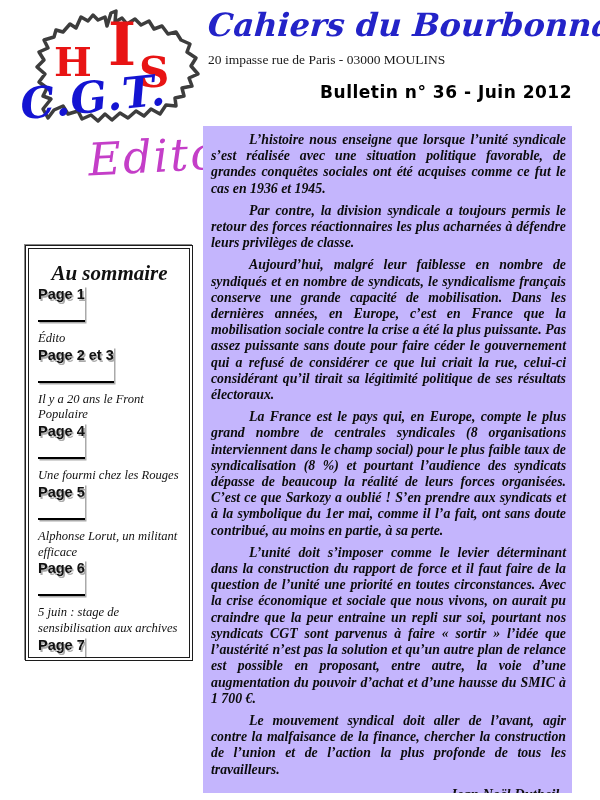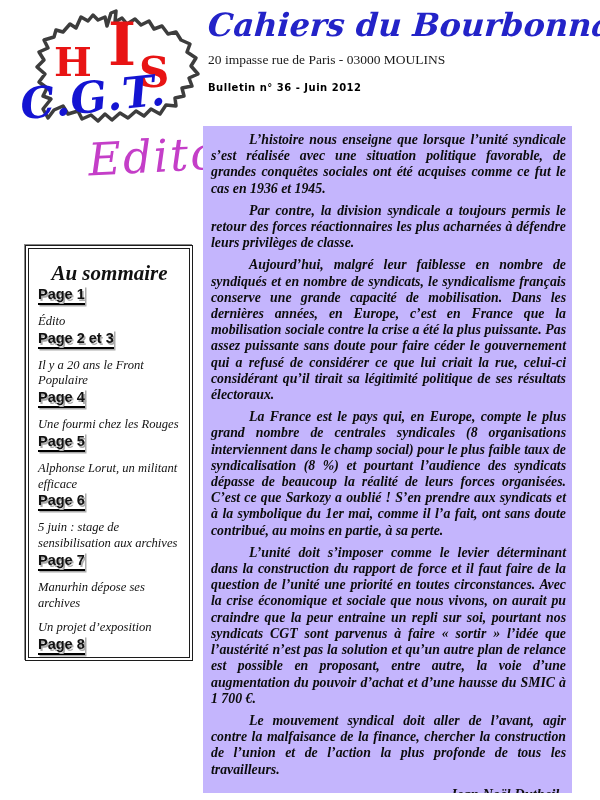--- a/index.html
+++ b/index.html
@@ -30,22 +30,22 @@
   .nl-title{
     text-align:center;font-family:"DejaVu Serif",serif;font-weight:bold;
     font-style:italic;font-size:32px;line-height:1.1;color:#2323c8;
     transform:skewX(-4deg);white-space:nowrap;letter-spacing:0px;
   }
   .nl-address{
     font-family:"Liberation Serif",serif;font-size:13.5px;
     margin-top:9px;color:#1a1a1a;
   }
   .nl-bulletin{
-    font-family:"DejaVu Sans",sans-serif;font-weight:800;
-    font-size:10px;margin-top:14px;letter-spacing:0.5px;color:#000;
+    text-align:right;font-family:"DejaVu Sans",sans-serif;font-weight:800;
+    font-size:17px;margin-top:14px;letter-spacing:0.5px;color:#000;
     padding-right:2px;
   }
   
   .toc-outer{
     position:absolute;left:25px;top:245px;width:168px;height:416px;
     border:1px solid #1c1c1c;padding:2px;box-sizing:border-box;
     background:#fff;box-shadow:-1px -1px 0 #888;
   }
   .toc-inner{
     border:1px solid #1c1c1c;box-sizing:border-box;height:100%;
@@ -53,21 +53,21 @@
     justify-content:space-between;overflow:hidden;
   }
   .toc-title{
     text-align:center;font-family:"Liberation Serif",serif;font-weight:bold;
     font-style:italic;font-size:21px;
   }
   .toc-page{
     display:inline-block;font-family:"Liberation Sans",sans-serif;
     font-weight:bold;font-size:14.5px;border-bottom:2px solid #000;
     text-shadow:1.5px 1.5px 0 #aaa;box-shadow:1.5px 1.5px 0 #aaa;
-    padding-bottom:1px;align-self:flex-start;
+    padding-bottom:18px;align-self:flex-start;
   }
   .toc-group{display:flex;flex-direction:column;}
   .toc-item{
     font-family:"Liberation Serif",serif;font-style:italic;font-size:12.6px;
     line-height:1.25;margin-top:9px;
   }
   
   .main-text{
     position:absolute;left:203px;top:126px;width:369px;height:667px;
     background:#c4b5fd;box-sizing:border-box;padding:6px 6px 4px 8px;

